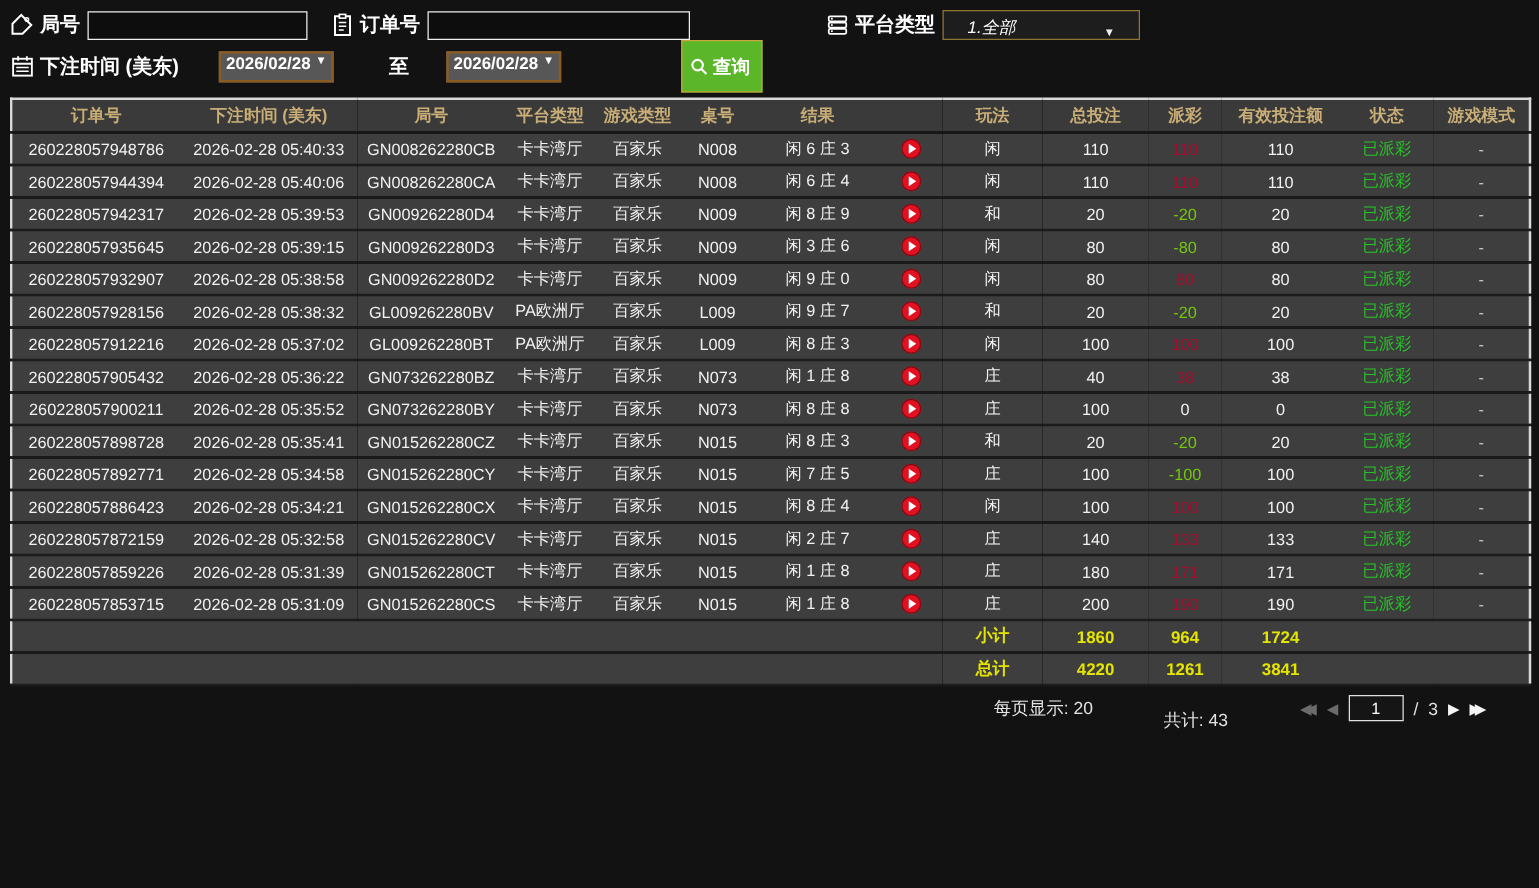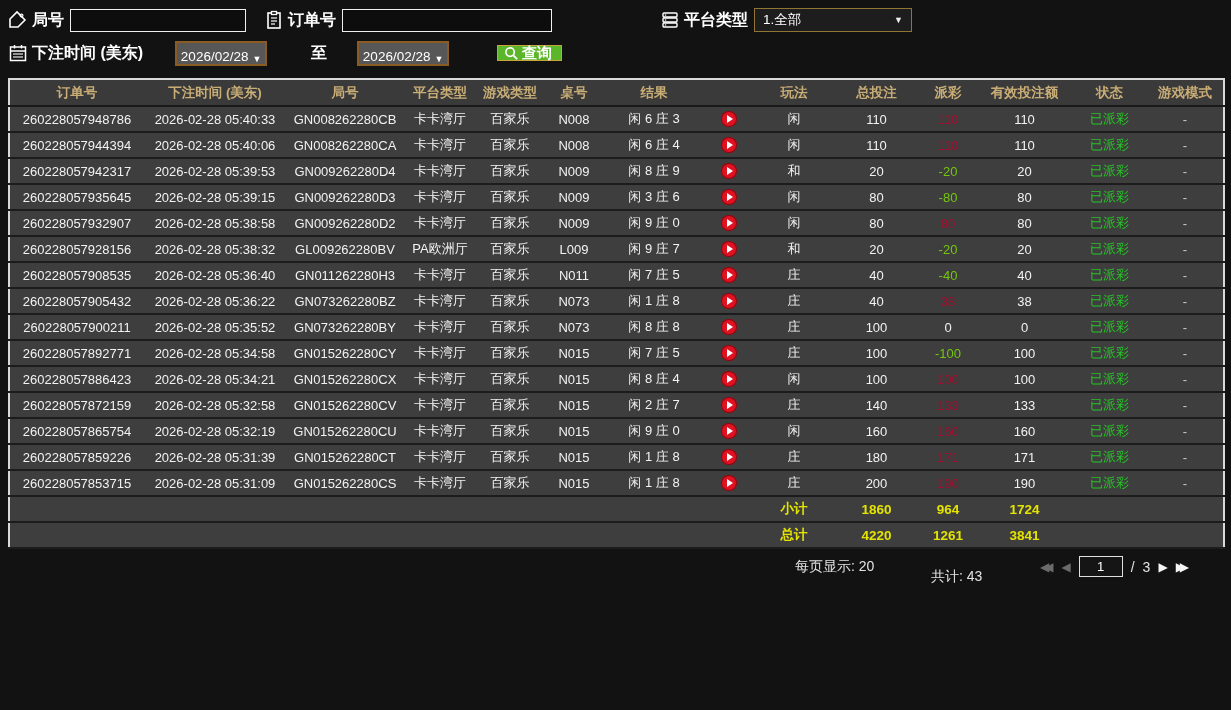--- a/index.html
+++ b/index.html
@@ -19,36 +19,36 @@
   .ficon svg { width:20px; height:20px; display:block; }
   .txtinput {
     height:23px; background:#0d0d0d; border:1px solid #f0f0f0;
     color:#fff; font-size:13px; padding:0 6px; outline:none;
     font-family:"Liberation Sans", sans-serif;
   }
   .inp-round { width:176px; }
   .inp-order { width:210px; margin-right:52px; }
   .dropdown {
     width:158px; height:24px; background:#1d1d1d; border:1px solid #8f7434;
-    display:flex; align-items:center; justify-content:space-between;
-    padding:0 8px; font-size:13.5px; color:#fff; cursor:pointer;
+    display:flex; align-items:flex-end; justify-content:space-between;
+    padding:0 19px; font-size:13.5px; color:#fff; cursor:pointer;font-style:italic;
   }
   .dropdown .arrow { font-size:9px; color:#eee; }
   .datebox {
     width:92px; height:25px; background:#575757; border:2px solid var(--date_border);
-    display:flex; align-items:flex-end; justify-content:center; gap:4px;
-    font-size:13.5px; font-weight:normal; color:#fff; cursor:pointer;
+    display:flex; align-items:flex-start; justify-content:center; gap:4px;
+    font-size:13.5px; font-weight:bold; color:#fff; cursor:pointer;
   }
   .datebox .arrow { font-size:9px; }
   .to-label { font-size:16px; font-weight:bold; margin:0 30px 0 44px; }
   .gap-order { margin-left:18px; }
   .gap-platform { margin-left:56px; }
   .date-first { margin-left:26px; }
   .querybtn {
-    margin-left:48px; height:16px; padding:0 9px 0 6px;
+    margin-left:96px; height:42px; padding:0 9px 0 6px;
     background:var(--btn_green); border:1px solid var(--btn_border);
     color:#fff; font-size:15px; font-weight:bold;
     display:flex; align-items:center; gap:3px; cursor:pointer;
     font-family:"Liberation Sans", sans-serif;
   }
   .querybtn svg { width:15px; height:15px; }
   
   .tablewrap { margin:10px 8px 0 8px; }
   table {
     width:1215px; border-collapse:collapse; table-layout:fixed;
@@ -310,34 +310,34 @@
               <span class="tri"></span>
             </span></td>
           <td>和</td>
           <td>20</td>
           <td class="pay-neg">-20</td>
           <td>20</td>
           <td class="status">已派彩</td>
           <td class="dim">-</td>
         </tr>
         <tr>
-          <td>260228057908535</td>
-          <td>2026-02-28 05:36:40</td>
-          <td>GN011262280H3</td>
-          <td>卡卡湾厅</td>
-          <td>百家乐</td>
-          <td>N011</td>
-          <td>闲 7 庄 5</td>
-          <td><span class="playbtn">
-              <span class="tri"></span>
-            </span></td>
-          <td>庄</td>
-          <td>40</td>
-          <td class="pay-neg">-40</td>
-          <td>40</td>
+          <td>260228057912216</td>
+          <td>2026-02-28 05:37:02</td>
+          <td>GL009262280BT</td>
+          <td>PA欧洲厅</td>
+          <td>百家乐</td>
+          <td>L009</td>
+          <td>闲 8 庄 3</td>
+          <td><span class="playbtn">
+              <span class="tri"></span>
+            </span></td>
+          <td>闲</td>
+          <td>100</td>
+          <td class="pay-pos">100</td>
+          <td>100</td>
           <td class="status">已派彩</td>
           <td class="dim">-</td>
         </tr>
         <tr>
           <td>260228057905432</td>
           <td>2026-02-28 05:36:22</td>
           <td>GN073262280BZ</td>
           <td>卡卡湾厅</td>
           <td>百家乐</td>
           <td>N073</td>
@@ -364,20 +364,38 @@
               <span class="tri"></span>
             </span></td>
           <td>庄</td>
           <td>100</td>
           <td class="pay-zero">0</td>
           <td>0</td>
           <td class="status">已派彩</td>
           <td class="dim">-</td>
         </tr>
         <tr>
+          <td>260228057898728</td>
+          <td>2026-02-28 05:35:41</td>
+          <td>GN015262280CZ</td>
+          <td>卡卡湾厅</td>
+          <td>百家乐</td>
+          <td>N015</td>
+          <td>闲 8 庄 3</td>
+          <td><span class="playbtn">
+              <span class="tri"></span>
+            </span></td>
+          <td>和</td>
+          <td>20</td>
+          <td class="pay-neg">-20</td>
+          <td>20</td>
+          <td class="status">已派彩</td>
+          <td class="dim">-</td>
+        </tr>
+        <tr>
           <td>260228057892771</td>
           <td>2026-02-28 05:34:58</td>
           <td>GN015262280CY</td>
           <td>卡卡湾厅</td>
           <td>百家乐</td>
           <td>N015</td>
           <td>闲 7 庄 5</td>
           <td><span class="playbtn">
               <span class="tri"></span>
             </span></td>
@@ -414,38 +432,20 @@
           <td>百家乐</td>
           <td>N015</td>
           <td>闲 2 庄 7</td>
           <td><span class="playbtn">
               <span class="tri"></span>
             </span></td>
           <td>庄</td>
           <td>140</td>
           <td class="pay-pos">133</td>
           <td>133</td>
-          <td class="status">已派彩</td>
-          <td class="dim">-</td>
-        </tr>
-        <tr>
-          <td>260228057865754</td>
-          <td>2026-02-28 05:32:19</td>
-          <td>GN015262280CU</td>
-          <td>卡卡湾厅</td>
-          <td>百家乐</td>
-          <td>N015</td>
-          <td>闲 9 庄 0</td>
-          <td><span class="playbtn">
-              <span class="tri"></span>
-            </span></td>
-          <td>闲</td>
-          <td>160</td>
-          <td class="pay-pos">160</td>
-          <td>160</td>
           <td class="status">已派彩</td>
           <td class="dim">-</td>
         </tr>
         <tr>
           <td>260228057859226</td>
           <td>2026-02-28 05:31:39</td>
           <td>GN015262280CT</td>
           <td>卡卡湾厅</td>
           <td>百家乐</td>
           <td>N015</td>

